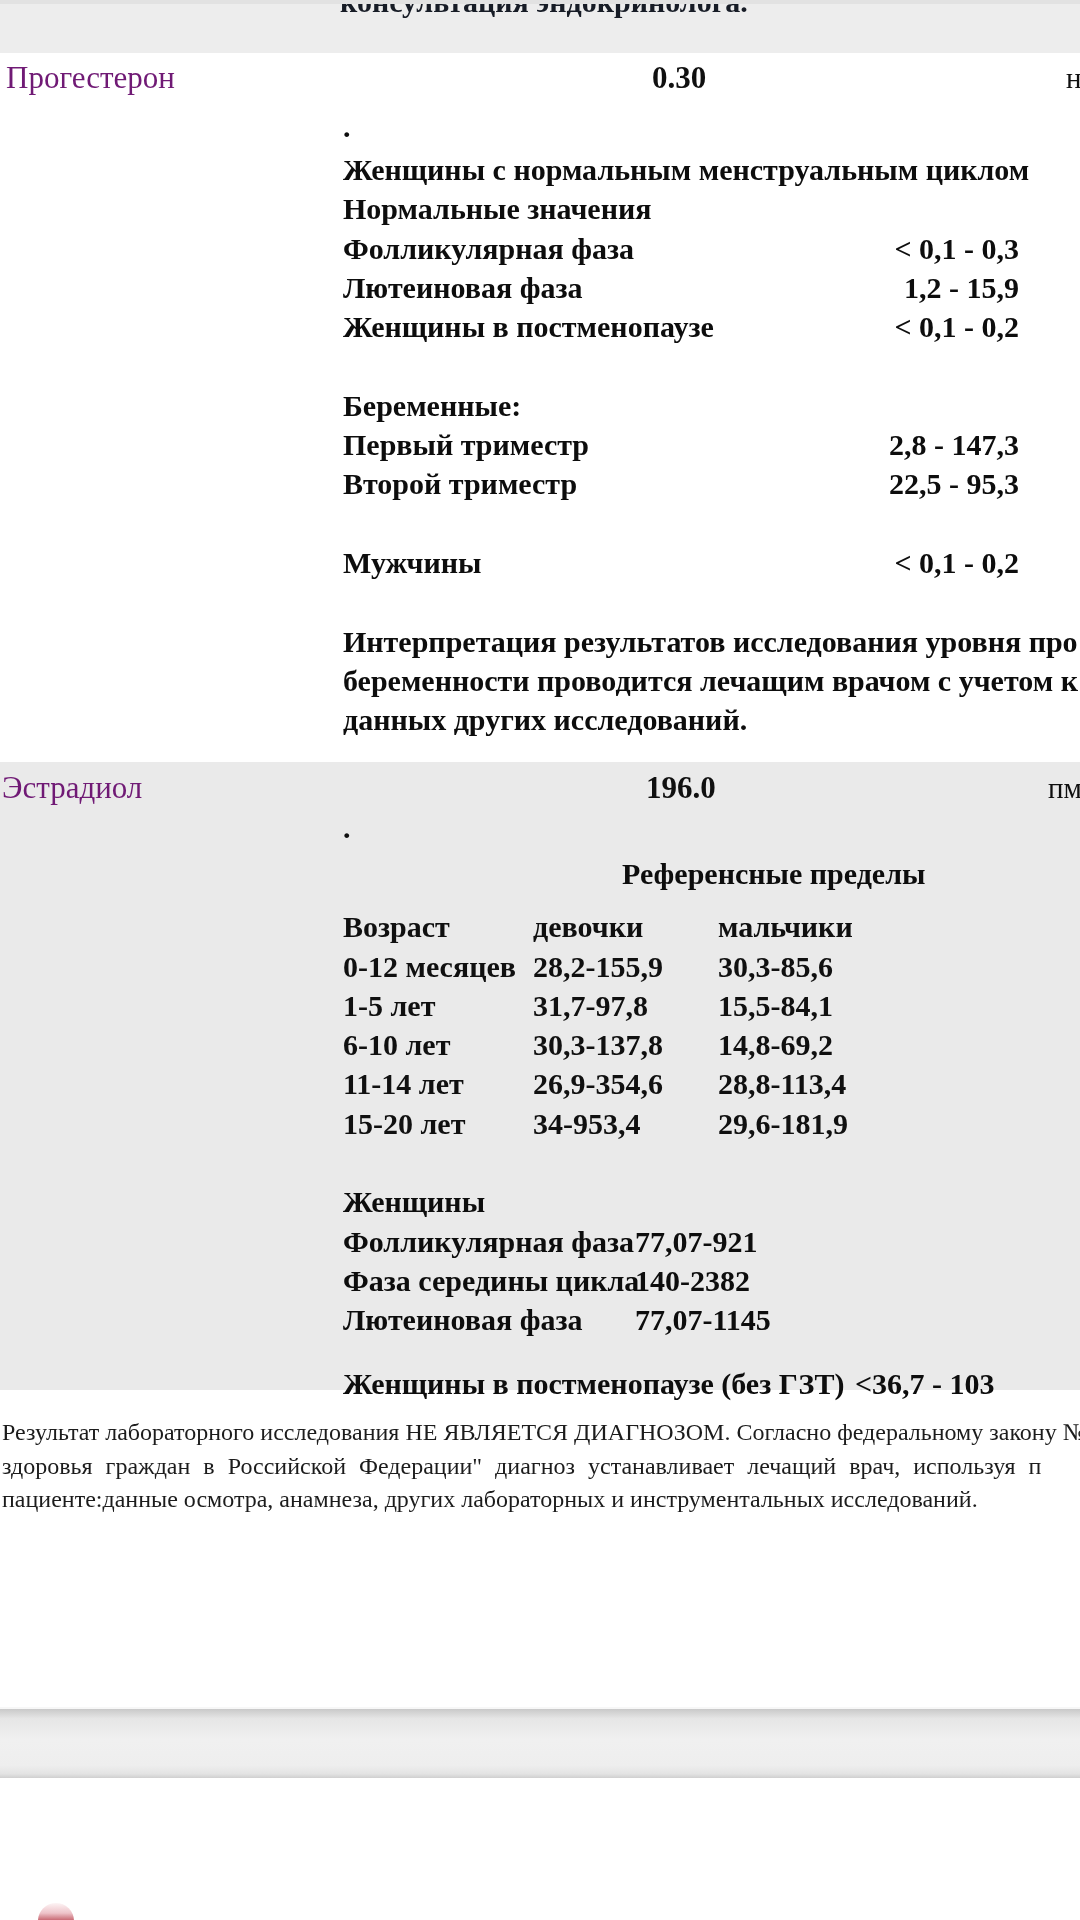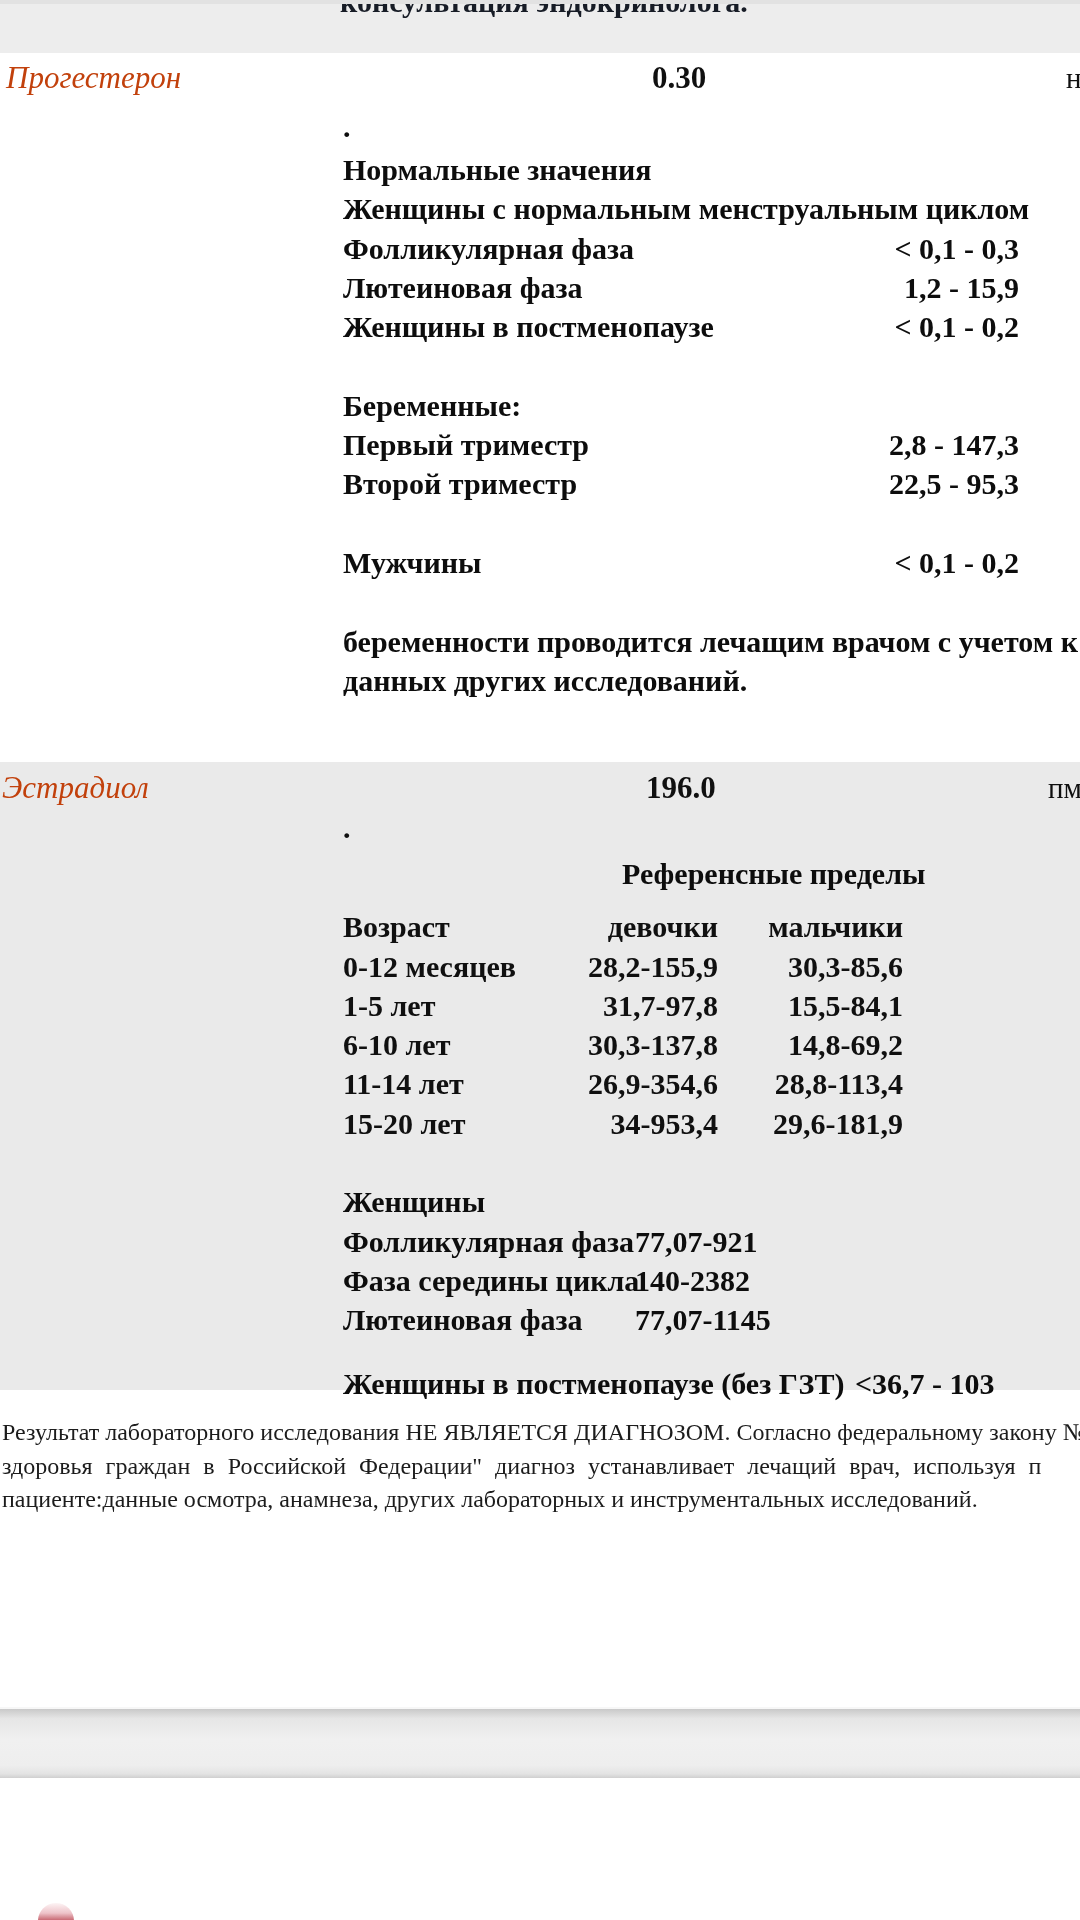--- a/index.html
+++ b/index.html
@@ -15,21 +15,21 @@
     position:absolute;top:0;left:0;width:1080px;height:53px;
     background:#ededed;border-top:4px solid #e2e2e2;box-sizing:border-box;
     overflow:hidden;
   }
   .top-title{
     position:absolute;top:-19px;left:340px;
     font-weight:bold;font-size:30px;white-space:nowrap;color:#171c26;
   }
 
   
-  .test-name{font-size:31px;color:#c2410c;white-space:nowrap;font-style:italic;}
+  .test-name{font-size:31px;color:#701a75;white-space:nowrap;}
   .test-value{font-size:31px;font-weight:bold;white-space:nowrap;}
   .test-unit{font-size:29px;white-space:nowrap;}
 
   
   .detail{position:absolute;left:343px;width:690px;}
   .line{line-height:39.3px;font-size:30px;font-weight:bold;color:#0d0d0d;white-space:nowrap;}
   .line.dot-line{height:46px;line-height:46px;}
   .spacer{height:39.3px;}
   .spacer-sm{height:24px;}
   .vrow{display:flex;width:676px;}
@@ -47,21 +47,21 @@
     position:absolute;top:762px;left:0;width:1080px;height:628px;
     background:#eaeaea;overflow:hidden;
   }
   #estra-name{top:10px;left:2px;}
   #estra-dot{position:absolute;left:343px;top:806px;height:44px;line-height:44px;font-size:30px;font-weight:bold;}
   .ref-title{margin-left:279px;}
   .age-grid{
     display:grid;grid-template-columns:190px 185px 185px;margin-top:14px;
   }
   .age-grid .c{line-height:39.3px;font-size:30px;font-weight:bold;white-space:nowrap;}
-  .age-grid .c.center{text-align:right;}
+  .age-grid .c.center{text-align:left;}
   .wrow{display:flex;width:470px;}
   .wrow .lbl{width:292px;flex:none;}
   .pmrow{display:flex;width:720px;gap:7px;}
   .pmrow .lbl{width:505px;flex:none;}
 
   
   .footer{position:absolute;left:2px;top:1416px;width:1080px;font-size:24px;color:#1c1c1c;}
   .footer .fline{line-height:33.5px;white-space:nowrap;}
   .footer .fline.justified{word-spacing:7px;}
 
@@ -87,22 +87,22 @@
   <div class="top-band">
     <div class="top-title">консультация эндокринолога.</div>
   </div>
 
   <span class="abs test-name" id="prog-row">Прогестерон</span>
   <span class="abs test-value" id="prog-value">0.30</span>
   <span class="abs test-unit" id="prog-unit">н</span>
 
   <div class="detail" id="prog-detail">
     <div class="line dot-line">.</div>
+    <div class="line">Женщины с нормальным менструальным циклом</div>
     <div class="line">Нормальные значения</div>
-    <div class="line">Женщины с нормальным менструальным циклом</div>
     <div class="line vrow">
       <span class="lbl">Фолликулярная фаза</span>
       <span class="val">&lt; 0,1 - 0,3</span>
     </div>
     <div class="line vrow">
       <span class="lbl">Лютеиновая фаза</span>
       <span class="val">1,2 - 15,9</span>
     </div>
     <div class="line vrow">
       <span class="lbl">Женщины в постменопаузе</span>
@@ -117,20 +117,21 @@
     <div class="line vrow">
       <span class="lbl">Второй триместр</span>
       <span class="val">22,5 - 95,3</span>
     </div>
     <div class="spacer"></div>
     <div class="line vrow">
       <span class="lbl">Мужчины</span>
       <span class="val">&lt; 0,1 - 0,2</span>
     </div>
     <div class="spacer"></div>
+    <div class="line nowrapline">Интерпретация результатов исследования уровня про</div>
     <div class="line nowrapline">беременности проводится лечащим врачом с учетом к</div>
     <div class="line nowrapline">данных других исследований.</div>
   </div>
 
   <div class="estra-section"></div>
 
   <span class="abs test-name" id="estra-name" style="top:770px;left:2px;">Эстрадиол</span>
   <span class="abs test-value" style="top:770px;left:646px;">196.0</span>
   <span class="abs test-unit" style="top:772px;left:1048px;">пм</span>
   <span id="estra-dot">.</span>

